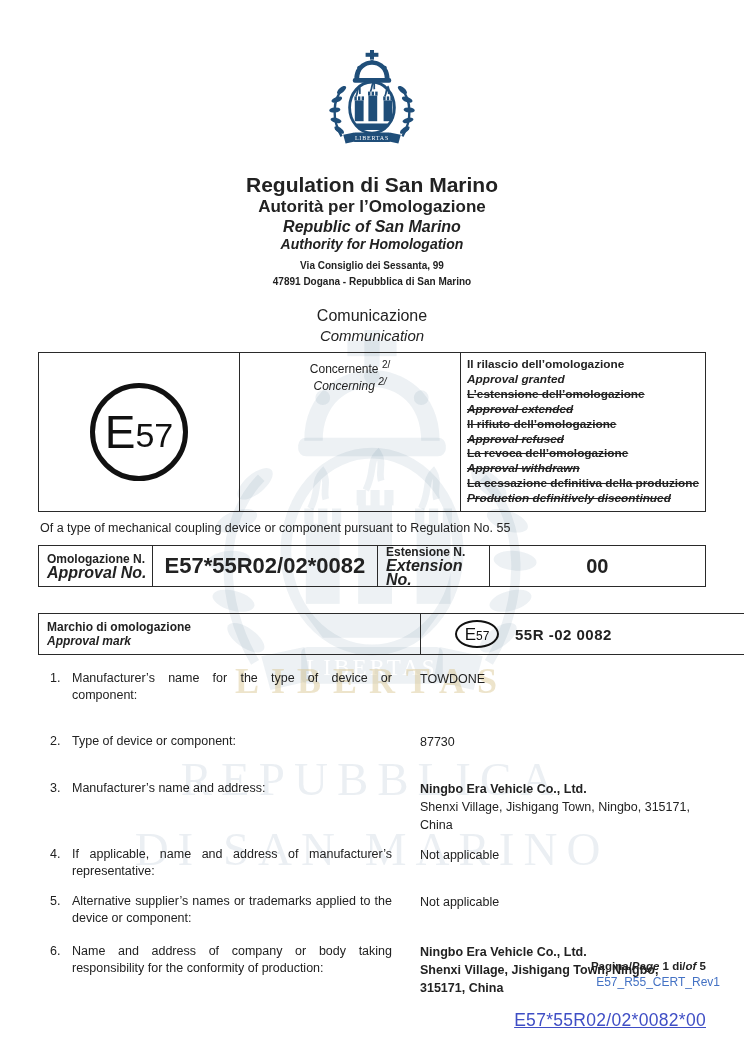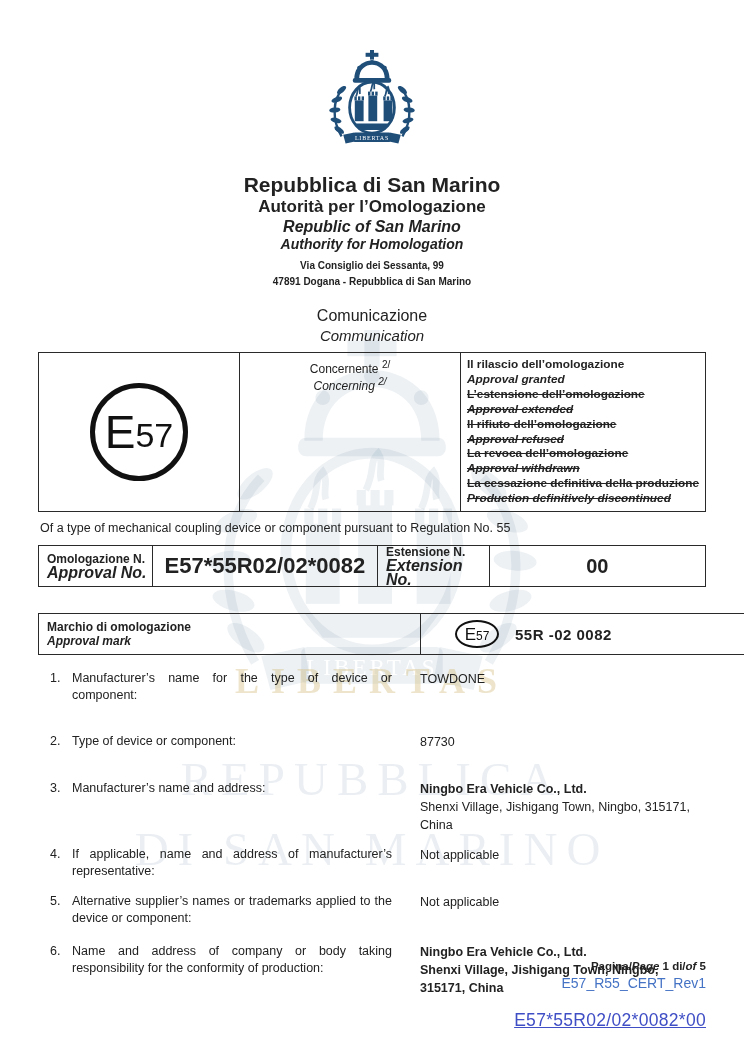--- a/index.html
+++ b/index.html
@@ -96,21 +96,21 @@
   .item .vals { margin-left: 28px; width: 286px; font-size: 12.5px; line-height: 18px; }
   .item .vals .v.b { font-weight: bold; }
   .item.sp-lg { margin-bottom: 29px; }
   .item.sp-md { margin-bottom: 12px; }
   .item.sp-it4 { margin-bottom: 13px; }
   .item.sp-it5 { margin-bottom: 16px; }
 
   
   .pg { position: absolute; right: 38px; top: 960px; font-size: 11.5px; font-weight: bold; text-align: right; }
   .pg .it { font-style: italic; }
-  .docref { position: absolute; right: 38px; top: 975px; font-size: 14px; color: #4472c4; text-align: right; }
+  .docref { position: absolute; right: 24px; top: 975px; font-size: 12px; color: #4472c4; text-align: right; }
   .apref { position: absolute; right: 38px; top: 1010px; font-size: 17.5px; color: #3f4ec5; text-align: right; letter-spacing: 0.3px; text-decoration: underline; }
 </style>
 </head>
 <body>
 
 <svg width="0" height="0" style="position:absolute">
   <defs>
     <symbol id="coa" viewBox="0 0 120 130">
       <g fill="currentColor" stroke="none">
 
@@ -176,21 +176,21 @@
     <div class="wm-libertas">LIBERTAS</div>
     <div class="wm-line wm-line1">REPUBBLICA</div>
     <div class="wm-line wm-line2">DI SAN MARINO</div>
   </div>
 
   <svg class="emblem">
       <use href="#coa" width="96" height="104"></use>
     </svg>
 
   <div class="hdr">
-    <div class="t1">Repubblica di San Marino</div>
+    <div class="t1">Regulation di San Marino</div>
     <div class="t2">Autorità per l’Omologazione</div>
     <div class="t3">Republic of San Marino</div>
     <div class="t4">Authority for Homologation</div>
   </div>
   <div class="addr">
     <div>Via Consiglio dei Sessanta, 99</div>
     <div>47891 Dogana - Repubblica di San Marino</div>
   </div>
   <div class="comm">
     <div class="c1">Comunicazione</div>

